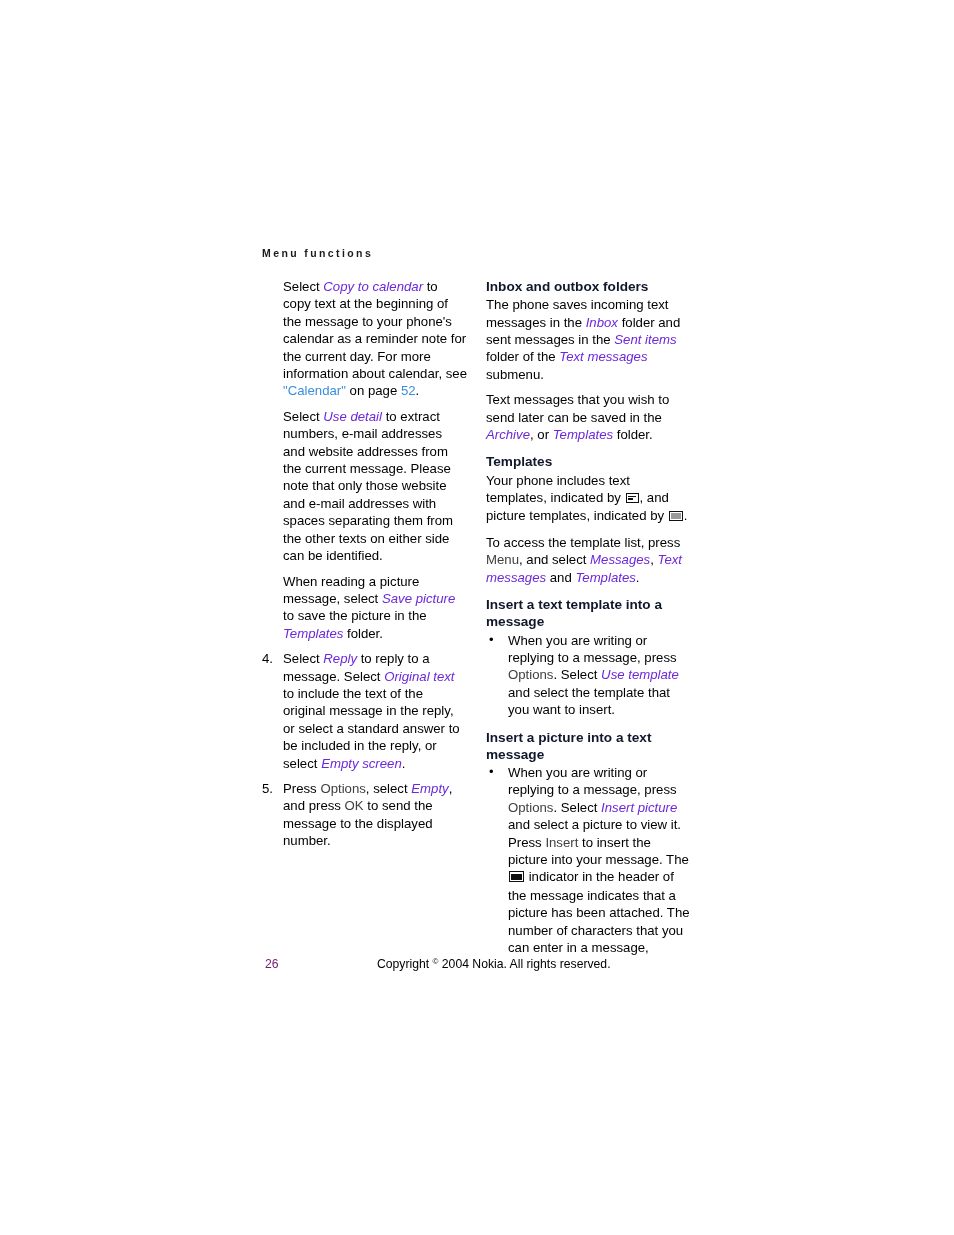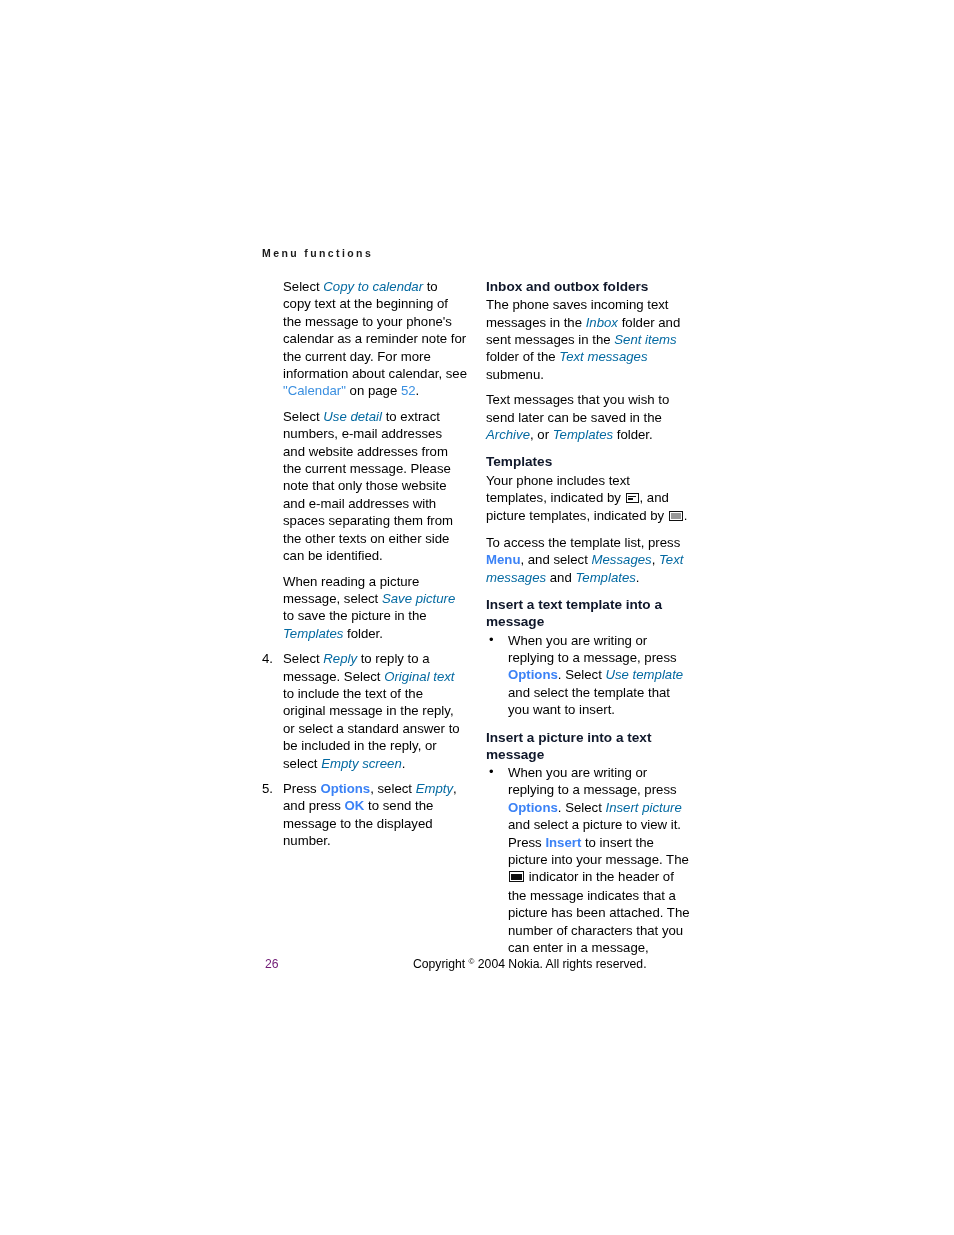--- a/index.html
+++ b/index.html
@@ -102,25 +102,25 @@
     line-height: 17.2px;
     font-weight: bold;
     color: #0f172a;
   }
   h3.section-head.spaced {
     margin-top: 10px;
   }
 
   .ui-term {
     font-style: italic;
-    color: #0369a1;
+    color: #6d28d9;
   }
   .hard-key {
-    font-weight: bold;
-    color: #3b82f6;
+    font-weight: normal;
+    color: #404040;
   }
   .xref {
     color: #3a8fe0;
   }
 
   
   .icon-inline {
     display: inline-block;
     vertical-align: -1px;
     margin: 0 1px;
@@ -190,21 +190,20 @@
     font-size: 12.2px;
     color: #701a75;
   }
   .footer .copyright {
     position: absolute;
     left: 377px;
     top: 0;
     font-size: 12.2px;
     color: #000;
     white-space: nowrap;
-    margin-left: 36px;
   }
   .footer .copyright sup {
     font-size: 8px;
     vertical-align: 4px;
   }
 </style>
 </head>
 <body>
 
 <div class="page">

